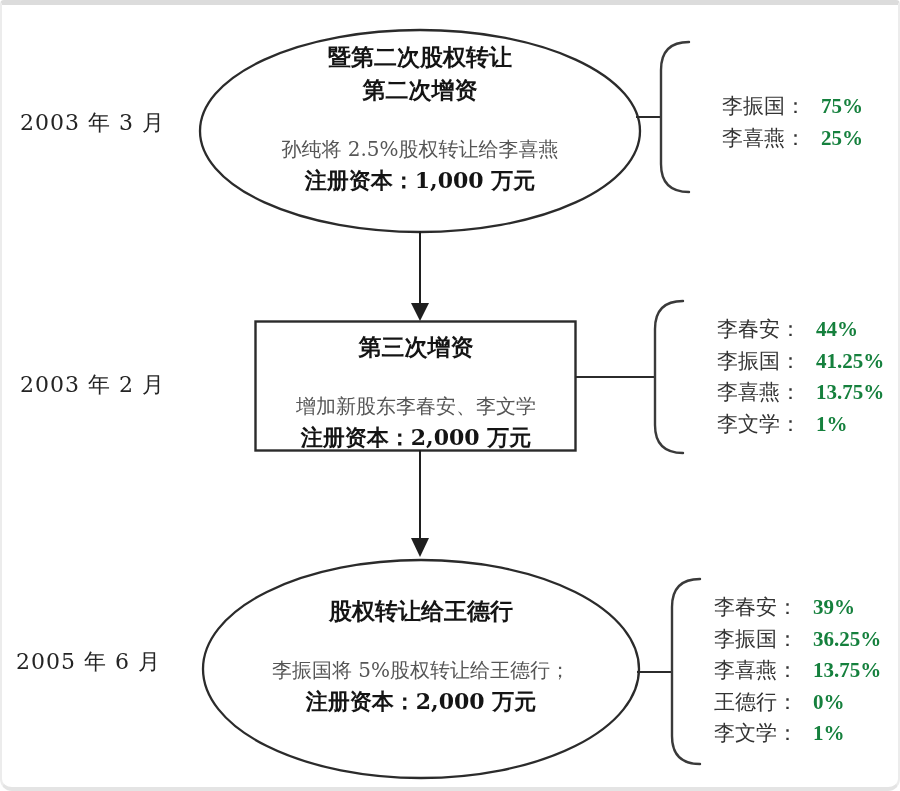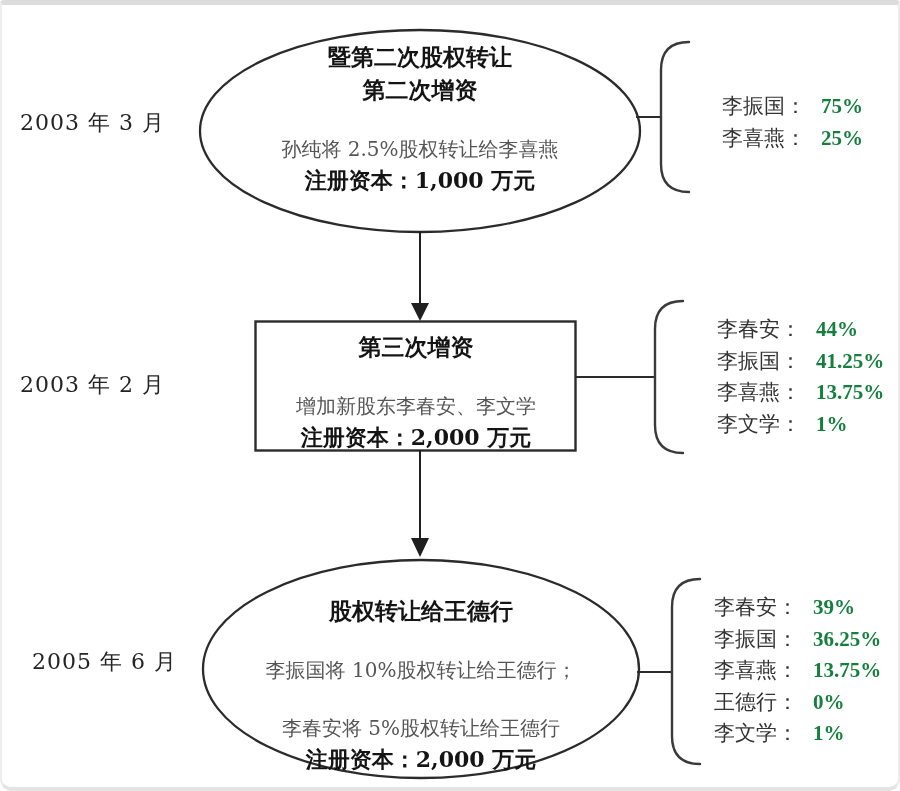--- a/index.html
+++ b/index.html
@@ -68,39 +68,38 @@
 
     <ellipse cx="421" cy="669" rx="218" ry="109" fill="none" stroke="#2b2b2b" stroke-width="2.3"></ellipse>
 
     <line x1="637" y1="672" x2="673" y2="672" stroke="#2b2b2b" stroke-width="2"></line>
 
     <path d="M 700,579 Q 672,579 672,607 L 672,736 Q 672,764 700,764" fill="none" stroke="#3a3a3a" stroke-width="2.4" stroke-linecap="round"></path>
   </svg>
 
   <div class="date" style="left:20px;top:108px;">2003 年 3 月</div>
   <div class="date" style="left:20px;top:370px;">2003 年 2 月</div>
-  <div class="date" style="left:32px;top:647px;">2005 年 6 月</div>
+  <div class="date" style="left:16px;top:647px;">2005 年 6 月</div>
 
   <div class="node" style="left:210px;top:40px;width:420px;">
     <div class="title">暨第二次股权转让</div>
     <div class="title">第二次增资</div>
     <div class="desc">孙纯将 2.5%股权转让给李喜燕</div>
     <div class="capital">注册资本：1,000 万元</div>
   </div>
 
   <div class="node" style="left:256px;top:330px;width:320px;text-align:center;">
     <div class="title">第三次增资</div>
     <div class="desc">增加新股东李春安、李文学</div>
     <div class="capital">注册资本：2,000 万元</div>
   </div>
 
   <div class="node" style="left:211px;top:594px;width:420px;">
     <div class="title">股权转让给王德行</div>
-    <div class="desc">李振国将 10%股权转让给王德行；</div>
-    <div class="desc">李春安将 5%股权转让给王德行</div>
+    <div class="desc">李振国将 5%股权转让给王德行；</div>
     <div class="capital">注册资本：2,000 万元</div>
   </div>
 
   <div class="list" style="left:722px;top:91px;">
     <div class="row">
       <span class="lbl">李振国：</span>
       <span class="val">75%</span>
     </div>
     <div class="row">
       <span class="lbl">李喜燕：</span>

